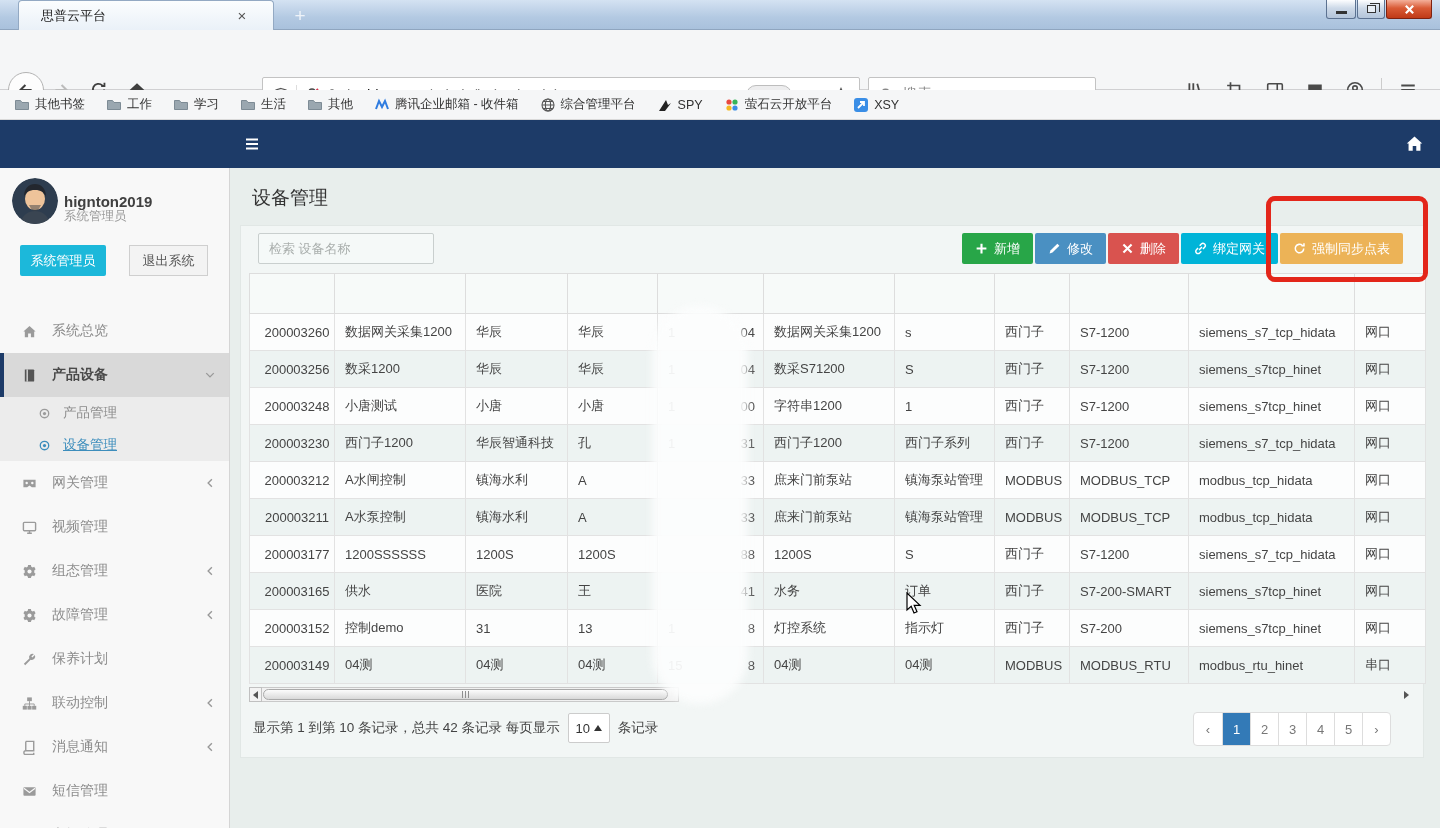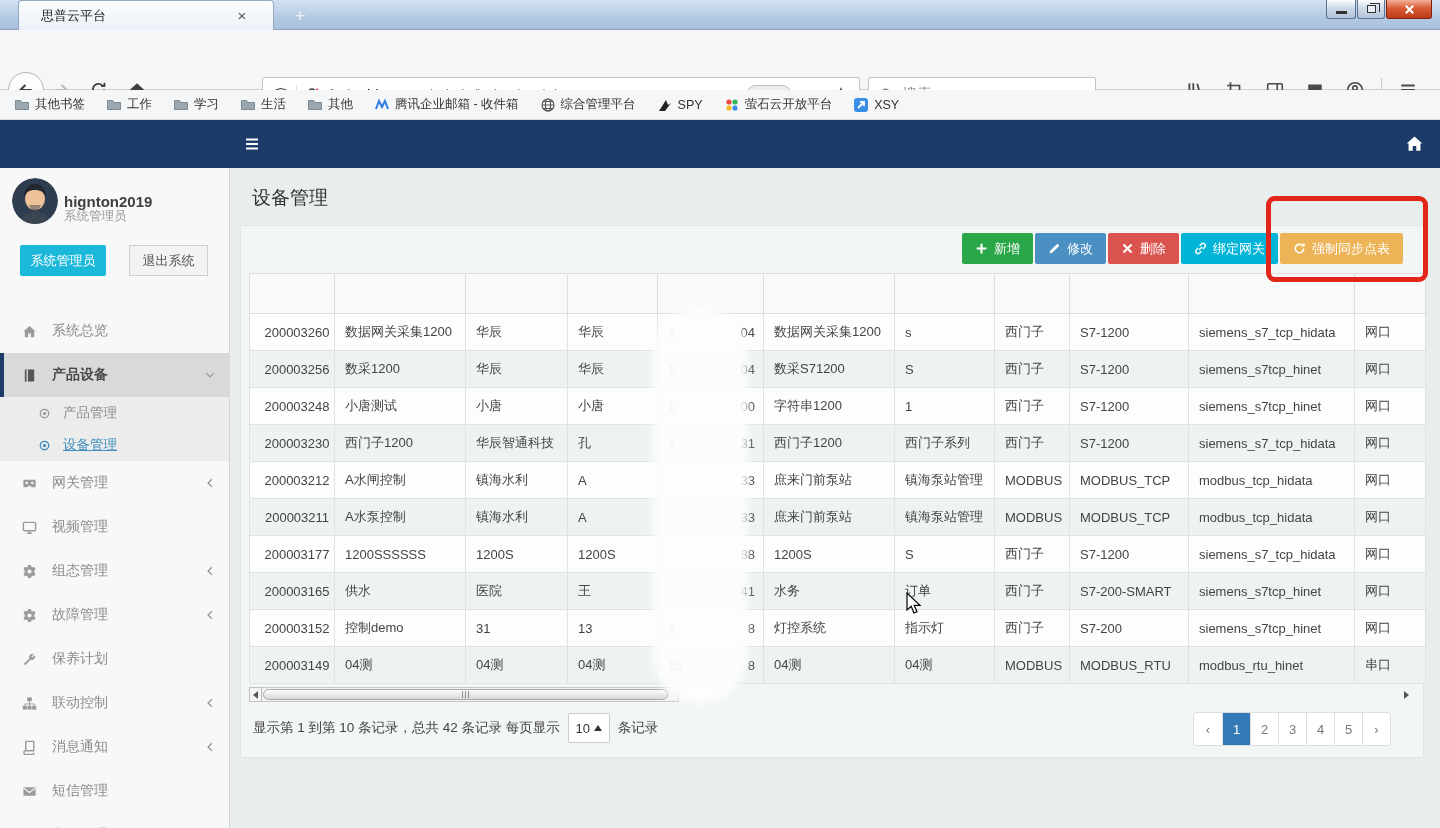--- a/index.html
+++ b/index.html
@@ -525,20 +525,21 @@
         </span>
     <span class="mi-label">车间管理</span>
 
   </div>
     </div>
 </div>
 
 <div class="content">
   <div class="page-title">设备管理</div>
   <div class="card">
+    <input class="dev-search" placeholder="检索 设备名称" style="">
     <div class="btns" id="btns-mount">
         <button class="btn" style="background: rgb(40, 166, 72);">
     <span class="ic btn-ic">
             <svg viewBox="0 0 16 16" stroke="#fff" stroke-width="2.6">
               <path d="M8 2v12M2 8h12"></path>
             </svg>
           </span>
     <span>新增</span>
   </button>
         <button class="btn" style="background: rgb(74, 144, 194);">

